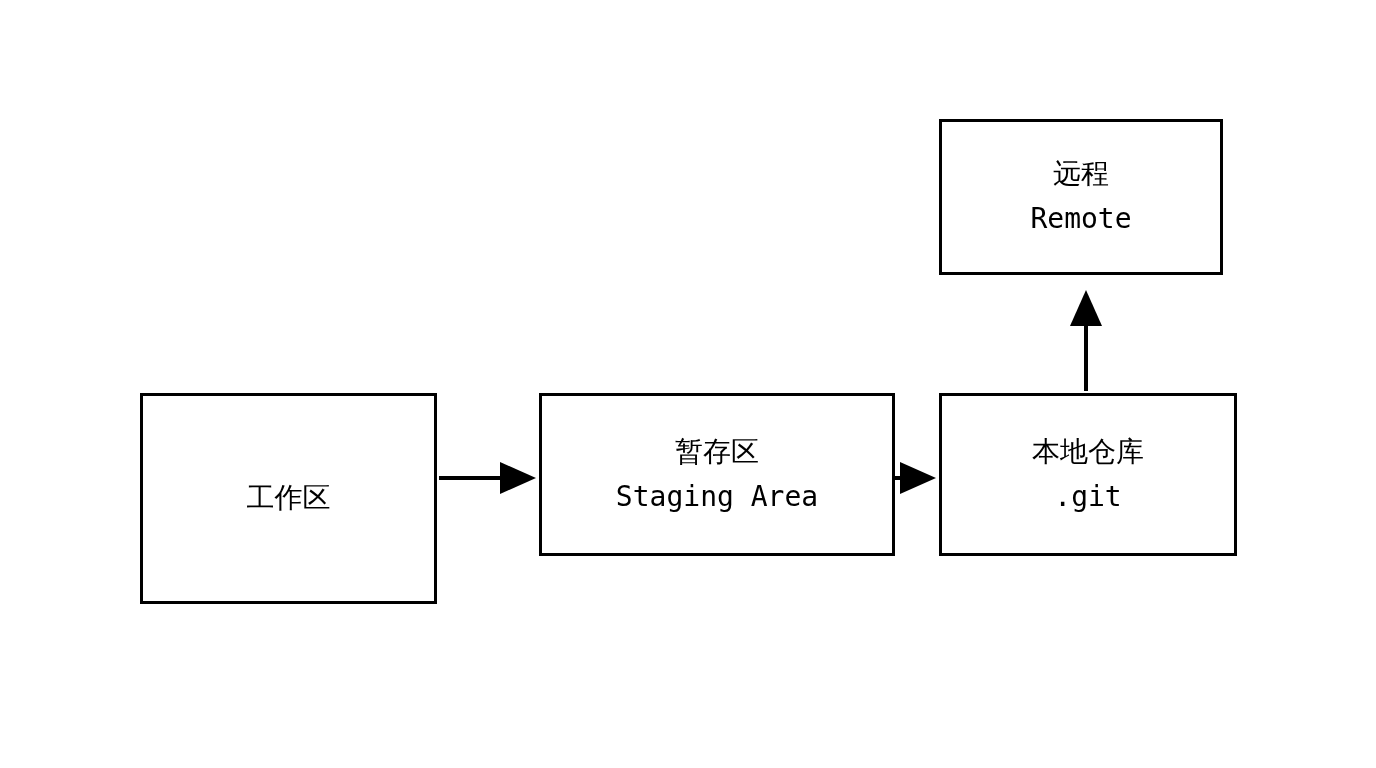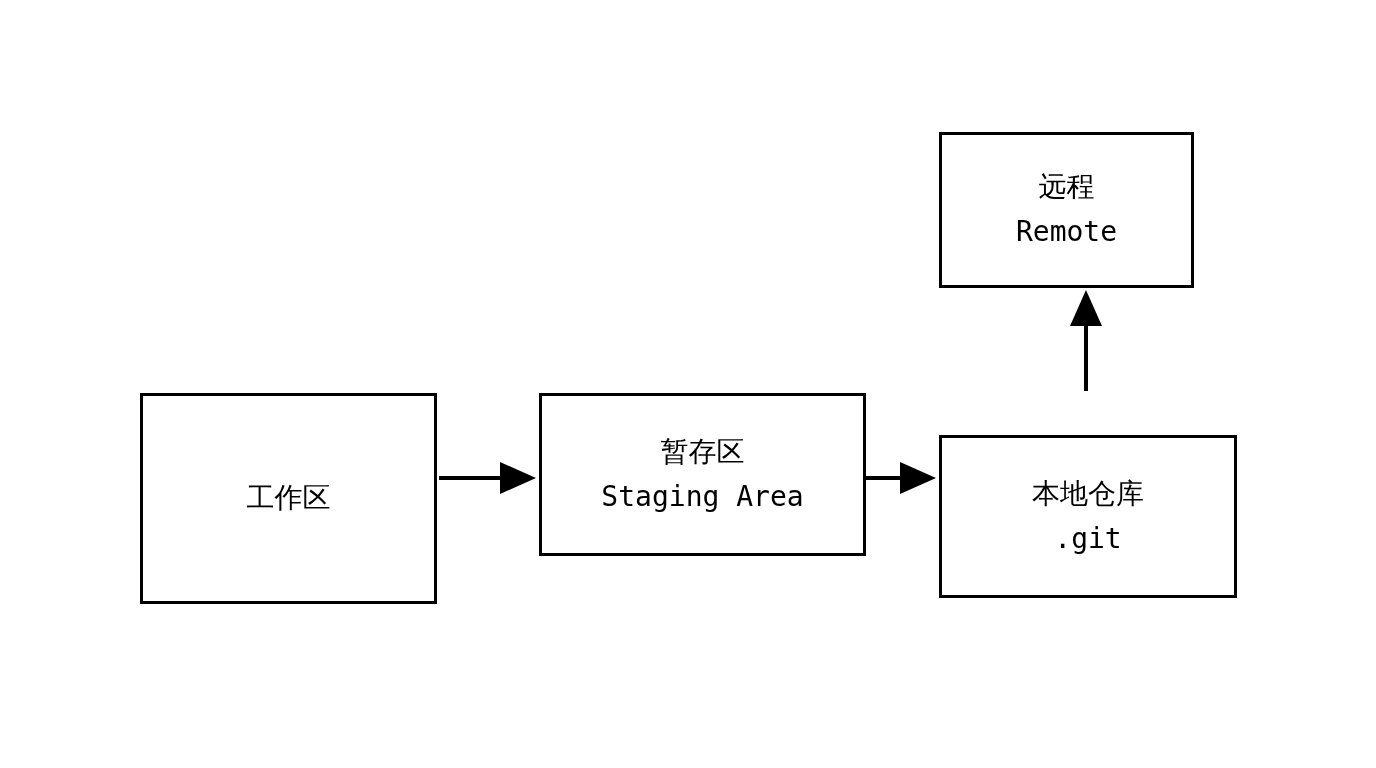--- a/index.html
+++ b/index.html
@@ -25,23 +25,23 @@
     align-items: center;
     justify-content: center;
     text-align: center;
     color: #000000;
     font-size: 28px;
     line-height: 1.6;
   }
   .node .zh { display: block; }
   .node .en { display: block; }
   #node-working-tree { left: 140px; top: 393px; width: 297px; height: 211px; }
-  #node-staging-area { left: 539px; top: 393px; width: 327px; height: 163px; }
-  #node-local-repo   { left: 939px; top: 393px; width: 298px; height: 163px; margin-top: 42px; }
-  #node-remote       { left: 939px; top: 132px; width: 255px; height: 156px; }
+  #node-staging-area { left: 539px; top: 393px; width: 356px; height: 163px; }
+  #node-local-repo   { left: 939px; top: 393px; width: 298px; height: 163px; }
+  #node-remote       { left: 939px; top: 119px; width: 284px; height: 156px; }
   svg.arrows {
     position: absolute;
     left: 0; top: 0;
     width: 1376px;
     height: 768px;
     pointer-events: none;
   }
 </style>
 </head>
 <body>

